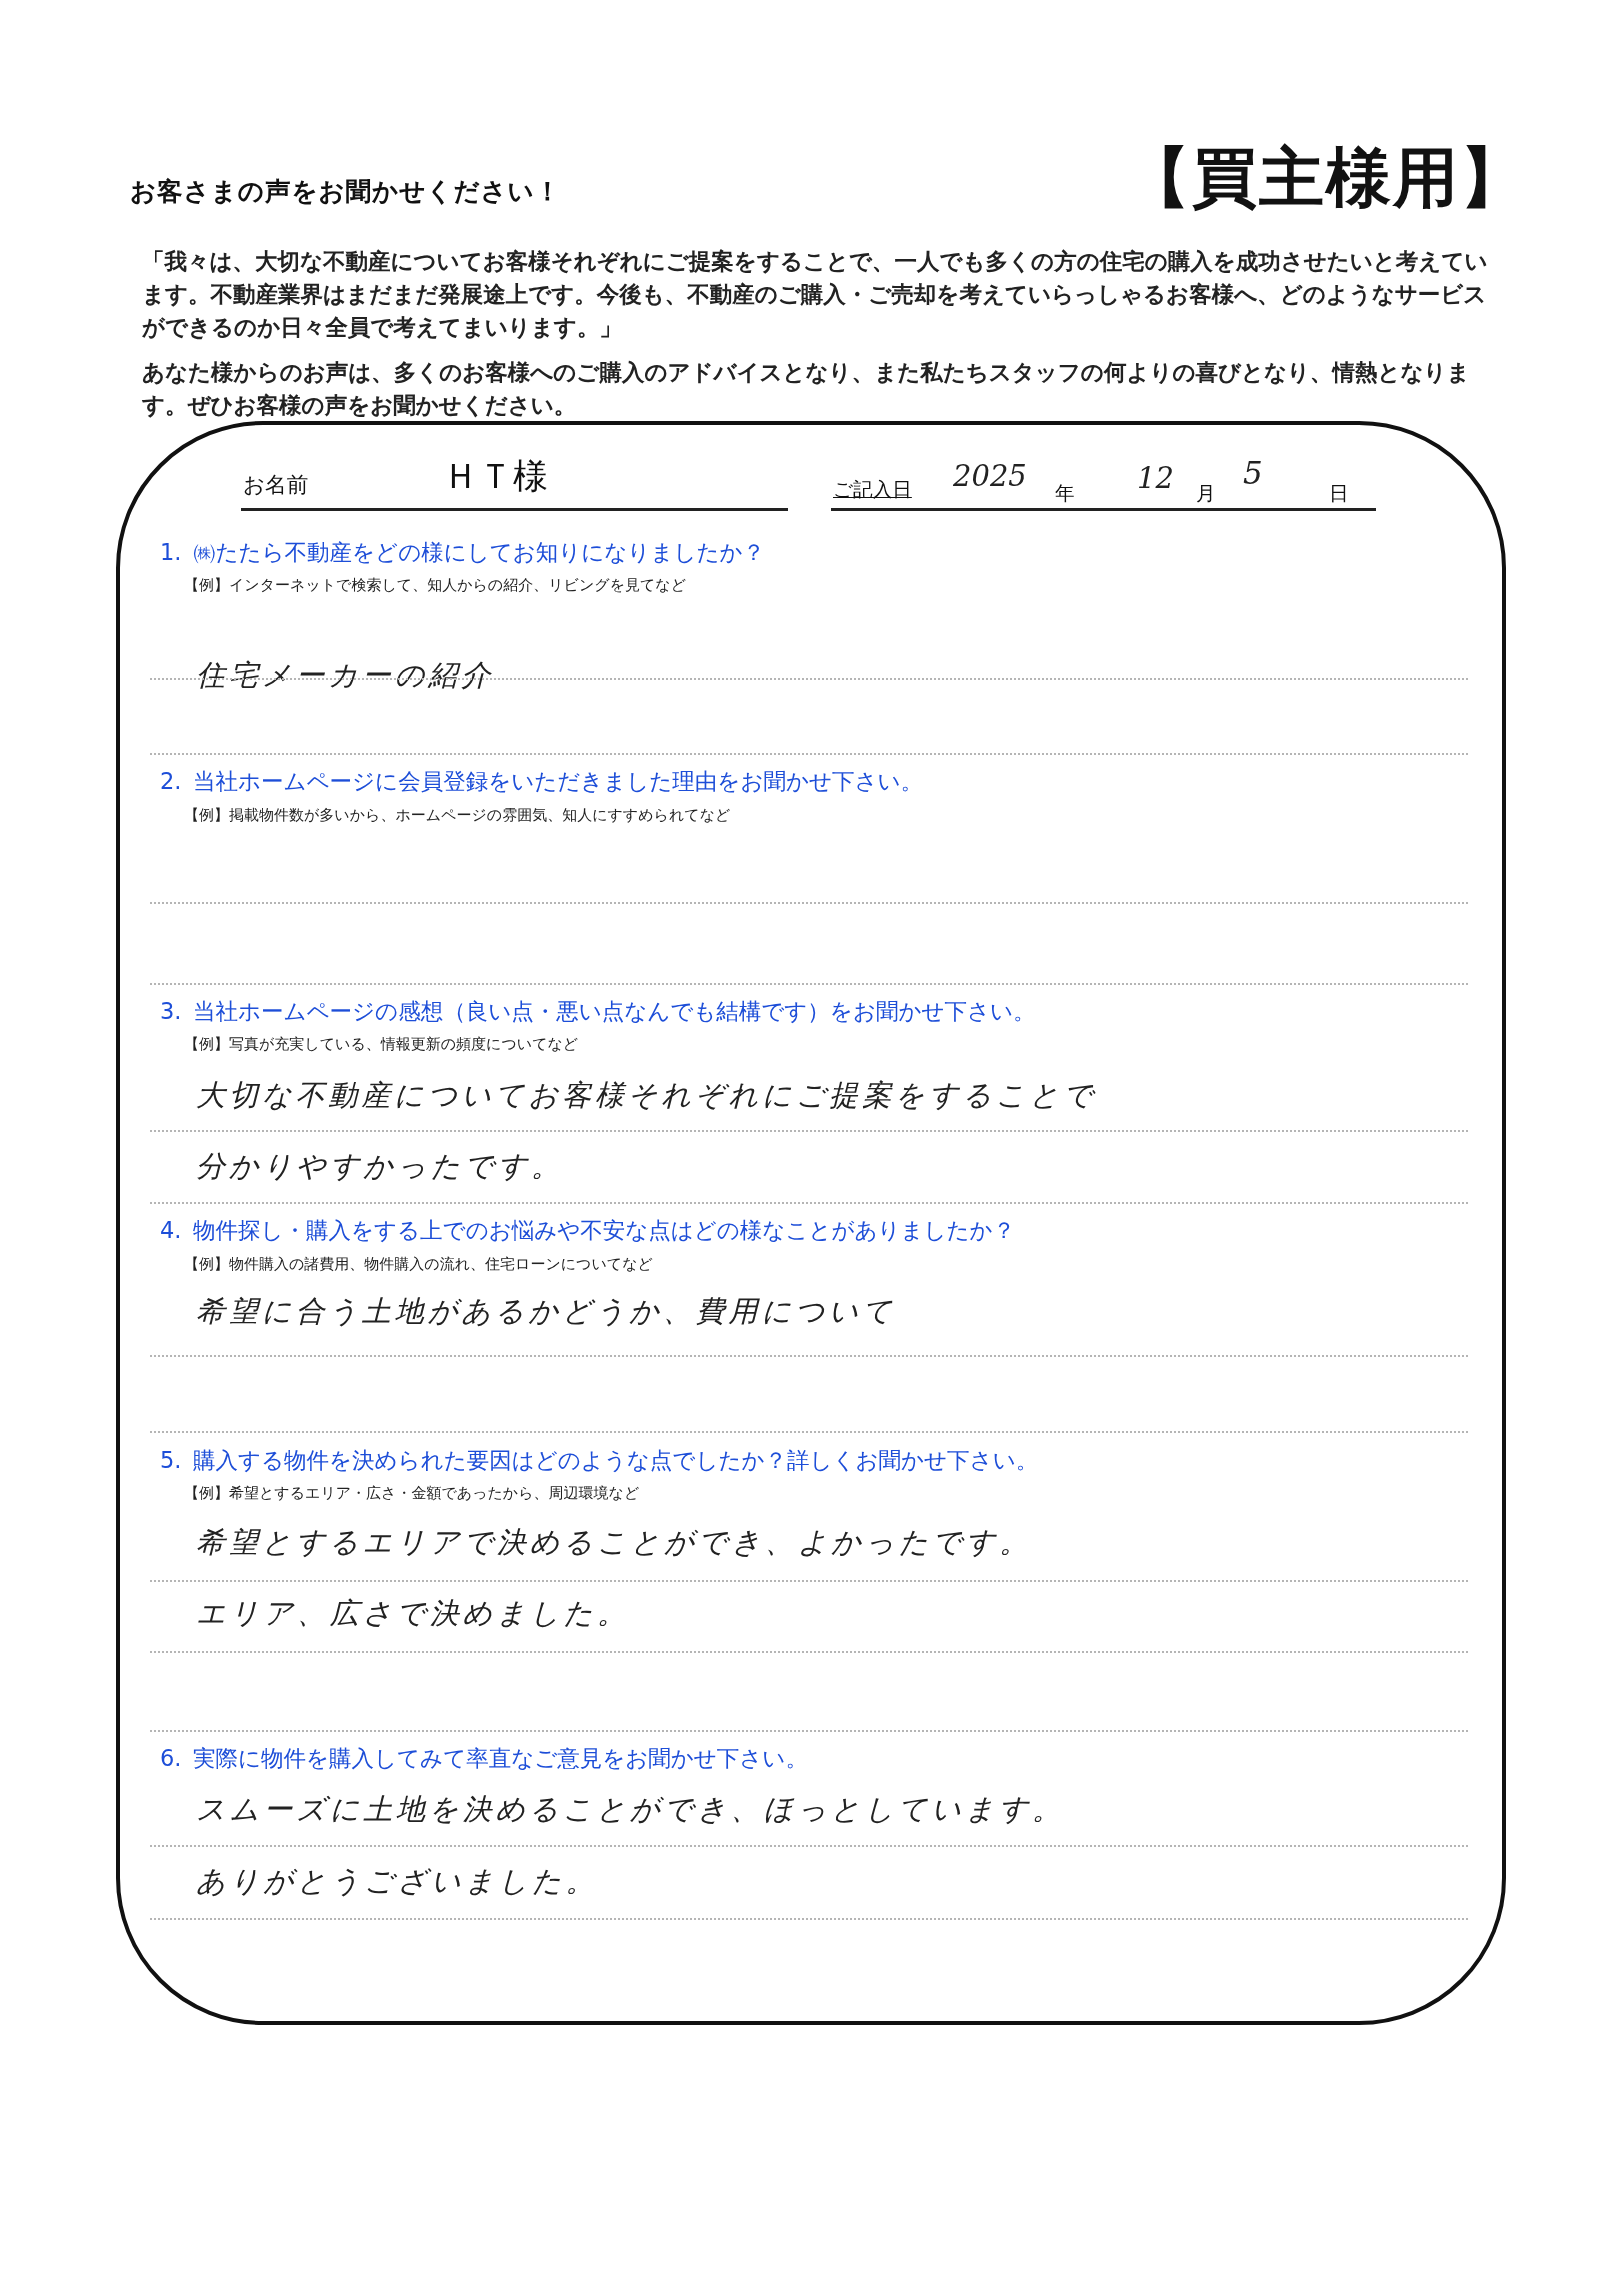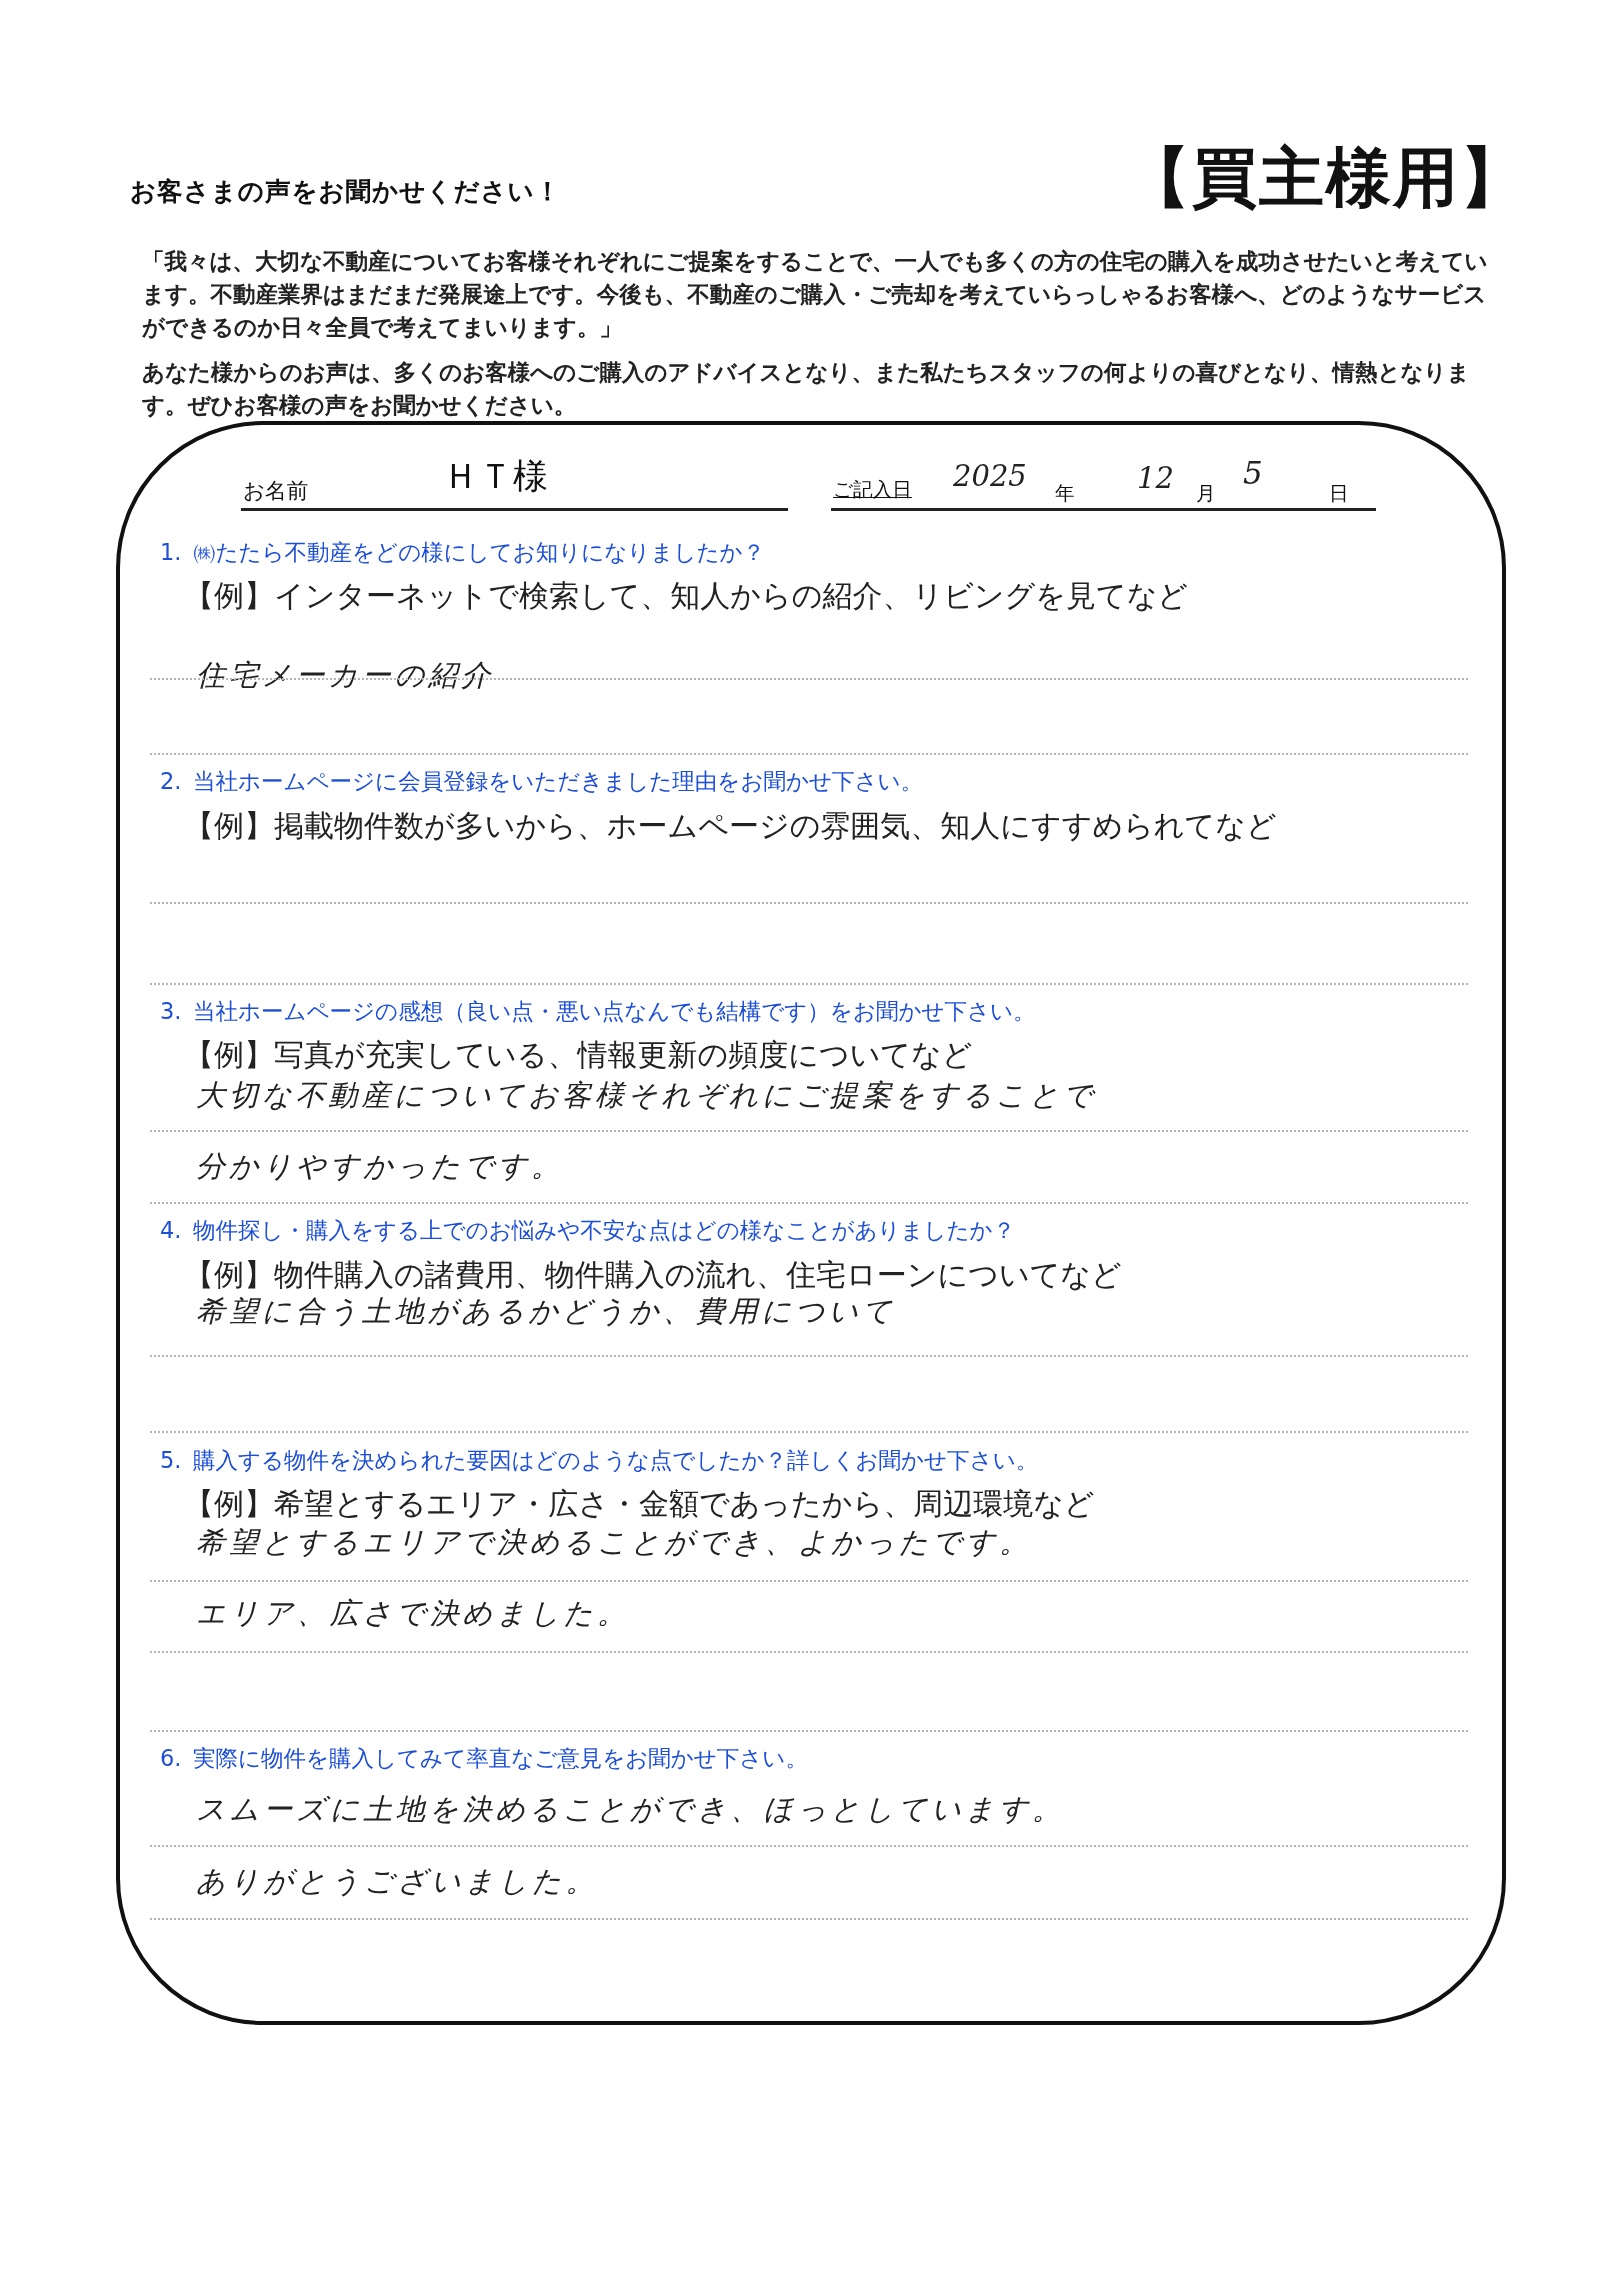--- a/index.html
+++ b/index.html
@@ -20,41 +20,41 @@
     font-size: 22.5px; line-height: 33px; font-weight: bold; color: #222;
   }
   .intro p { margin: 12px; }
   .intro .p2 { margin-top: 2px; }
 
   .box {
     position: absolute; left: 116px; top: 421px; width: 1390px; height: 1604px;
     border: 4.9px solid #111; border-radius: 147px; box-sizing: border-box;
   }
   .name-label {
-    position: absolute; left: 243px; top: 470px; font-size: 21.6px; margin-top: 6px;
+    position: absolute; left: 243px; top: 470px; font-size: 21.6px;
   }
   .name-value {
     position: absolute; left: 443px; top: 453px; font-size: 35px;
     font-family: "DejaVu Serif", "Liberation Serif", serif;
   }
   .name-line { position: absolute; left: 241px; top: 508px; width: 547px; height: 2.9px; background: #222; }
 
   .date-label { position: absolute; left: 833px; top: 476px; font-size: 19.6px; text-decoration: underline; }
   .date-line { position: absolute; left: 831px; top: 508px; width: 545px; height: 2.9px; background: #222; }
   .hand { font-family: "DejaVu Serif", "Liberation Serif", serif; font-style: italic; color: #222; }
   .date-year { position: absolute; left: 953px; top: 459px; font-size: 29px; text-align: center; }
   .date-y-unit { position: absolute; left: 1055px; top: 480px; font-size: 19.6px; }
   .date-month { position: absolute; left: 1137px; top: 461px; font-size: 29px; }
   .date-m-unit { position: absolute; left: 1196px; top: 480px; font-size: 19.6px; }
   .date-day { position: absolute; left: 1243px; top: 455px; font-size: 31px; }
   .date-d-unit { position: absolute; left: 1329px; top: 480px; font-size: 19.6px; }
 
   .q { position: absolute; left: 160px; font-size: 22.5px; color: #1d4ed8; }
   .q .num { display: inline-block; width: 33px; }
-  .ex { position: absolute; left: 184px; font-size: 30px; color: #222; text-align: center; }
+  .ex { position: absolute; left: 184px; font-size: 15px; color: #222; text-align: center; }
   .ans { position: absolute; left: 196px; font-size: 29px; letter-spacing: 3.9px; }
   .rule {
     position: absolute; left: 150px; width: 1318px; height: 0;
     border-top: 2px dotted #b5b5b5;
   }
 </style>
 </head>
 <body>
 
 <div class="heading">お客さまの声をお聞かせください！</div>

